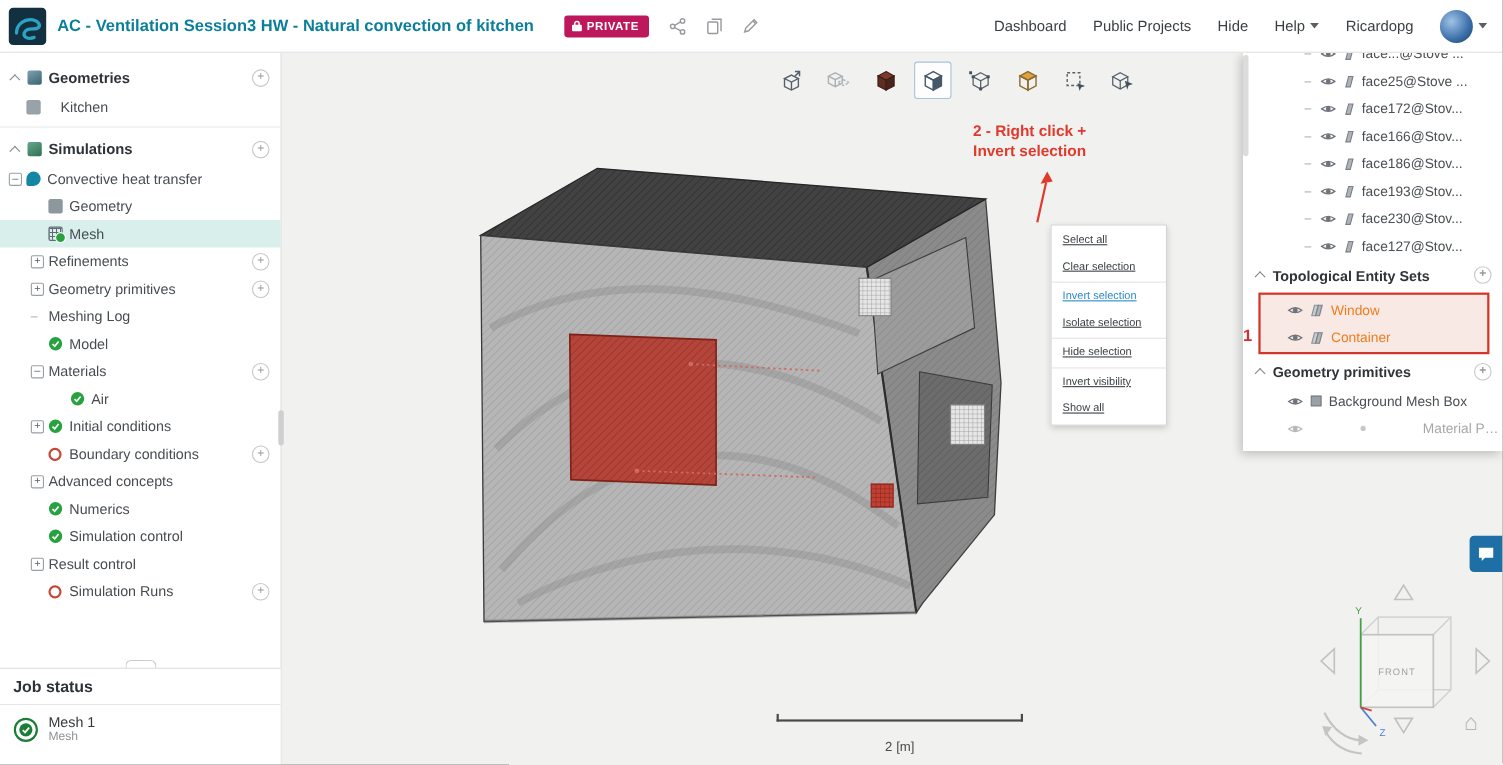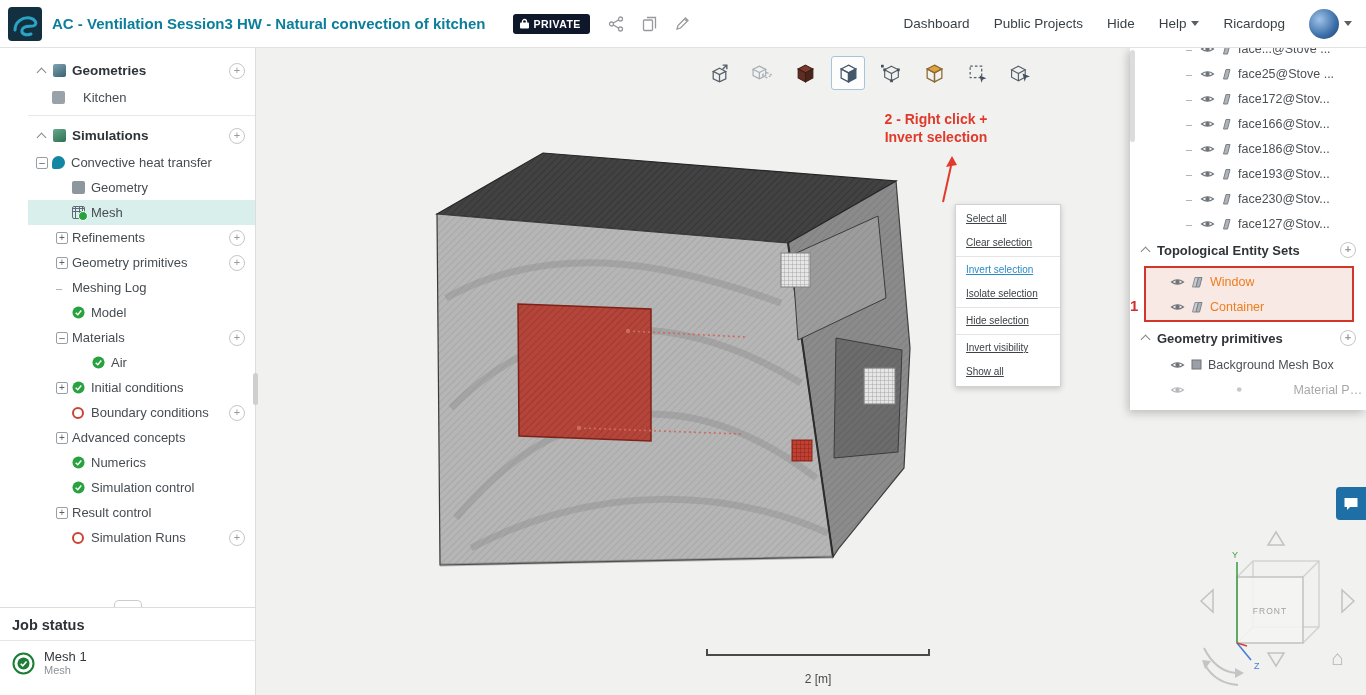--- a/index.html
+++ b/index.html
@@ -5,31 +5,31 @@
   * { box-sizing: border-box; }
   html,body { margin:0; padding:0; background:#888; }
   body { font-family:"Liberation Sans", sans-serif; }
   #app { position:relative; width:1366px; height:695px; background:#f1f1ef; overflow:hidden; }
 
   
   .header { position:absolute; left:0; top:0; width:1366px; height:48px; background:#fff;
             border-bottom:1px solid #e2e2e2; display:flex; align-items:center; z-index:50; }
   .logo { width:34px; height:34px; margin:0 10px 0 8px; border-radius:4px; background:#12303f; flex:none; }
   .proj-title { font-size:15px; font-weight:700; color:#0b7e9b; margin-right:28px; white-space:nowrap; }
-  .badge { background:#0f172a; color:#fff; font-size:10.5px; font-weight:700; letter-spacing:.5px;
+  .badge { background:#be185d; color:#fff; font-size:10.5px; font-weight:700; letter-spacing:.5px;
            border-radius:3px; padding:4px 9px 4px 7px; display:flex; align-items:center; gap:4px; flex:none; }
   .hicon { margin-left:18px; flex:none; display:flex; align-items:center; }
   .hnav { margin-left:auto; display:flex; align-items:center; gap:24px; padding-right:14px; }
   .hnav .navlink { font-size:13.5px; color:#3a3f44; white-space:nowrap; display:flex; align-items:center; gap:5px; }
   .caret-dn { width:0; height:0; border:4px solid transparent; border-top:5px solid #5a5f64; margin-top:4px; }
   .avatar { width:30px; height:30px; border-radius:50%; background:radial-gradient(circle at 35% 35%, #9fc3e8, #3a6ea8 60%, #1d3f66); flex:none; }
 
   
   .sidebar { position:absolute; left:0; top:48px; width:256px; bottom:0; background:#fff;
-             border-right:1px solid #ddd; z-index:20;padding-left:28px; }
+             border-right:1px solid #ddd; z-index:20; }
   .tree { padding-top:8px; }
   .trow { height:25px; display:flex; align-items:center; white-space:nowrap; }
   .trow .lbl { font-size:13px; color:#474c51; overflow:hidden; text-overflow:ellipsis; }
   .trow.sec { height:29px; }
   .trow.sec .lbl { font-weight:700; color:#2e3338; font-size:13.5px; }
   .trow.sel { background:#d9efec; }
   .pad8 { padding-left:8px; } .pad24 { padding-left:24px;gap:12px; } .pad28 { padding-left:28px; } .pad48 { padding-left:48px; }
   .caret { width:7px; height:7px; border-right:1.5px solid #82878b; border-bottom:1.5px solid #82878b;
            transform:rotate(-135deg); margin:3px 8px 0 2px; flex:none; }
   .xbox { width:12px; height:12px; border:1px solid #98a0a6; border-radius:2px; color:#5a6066;

